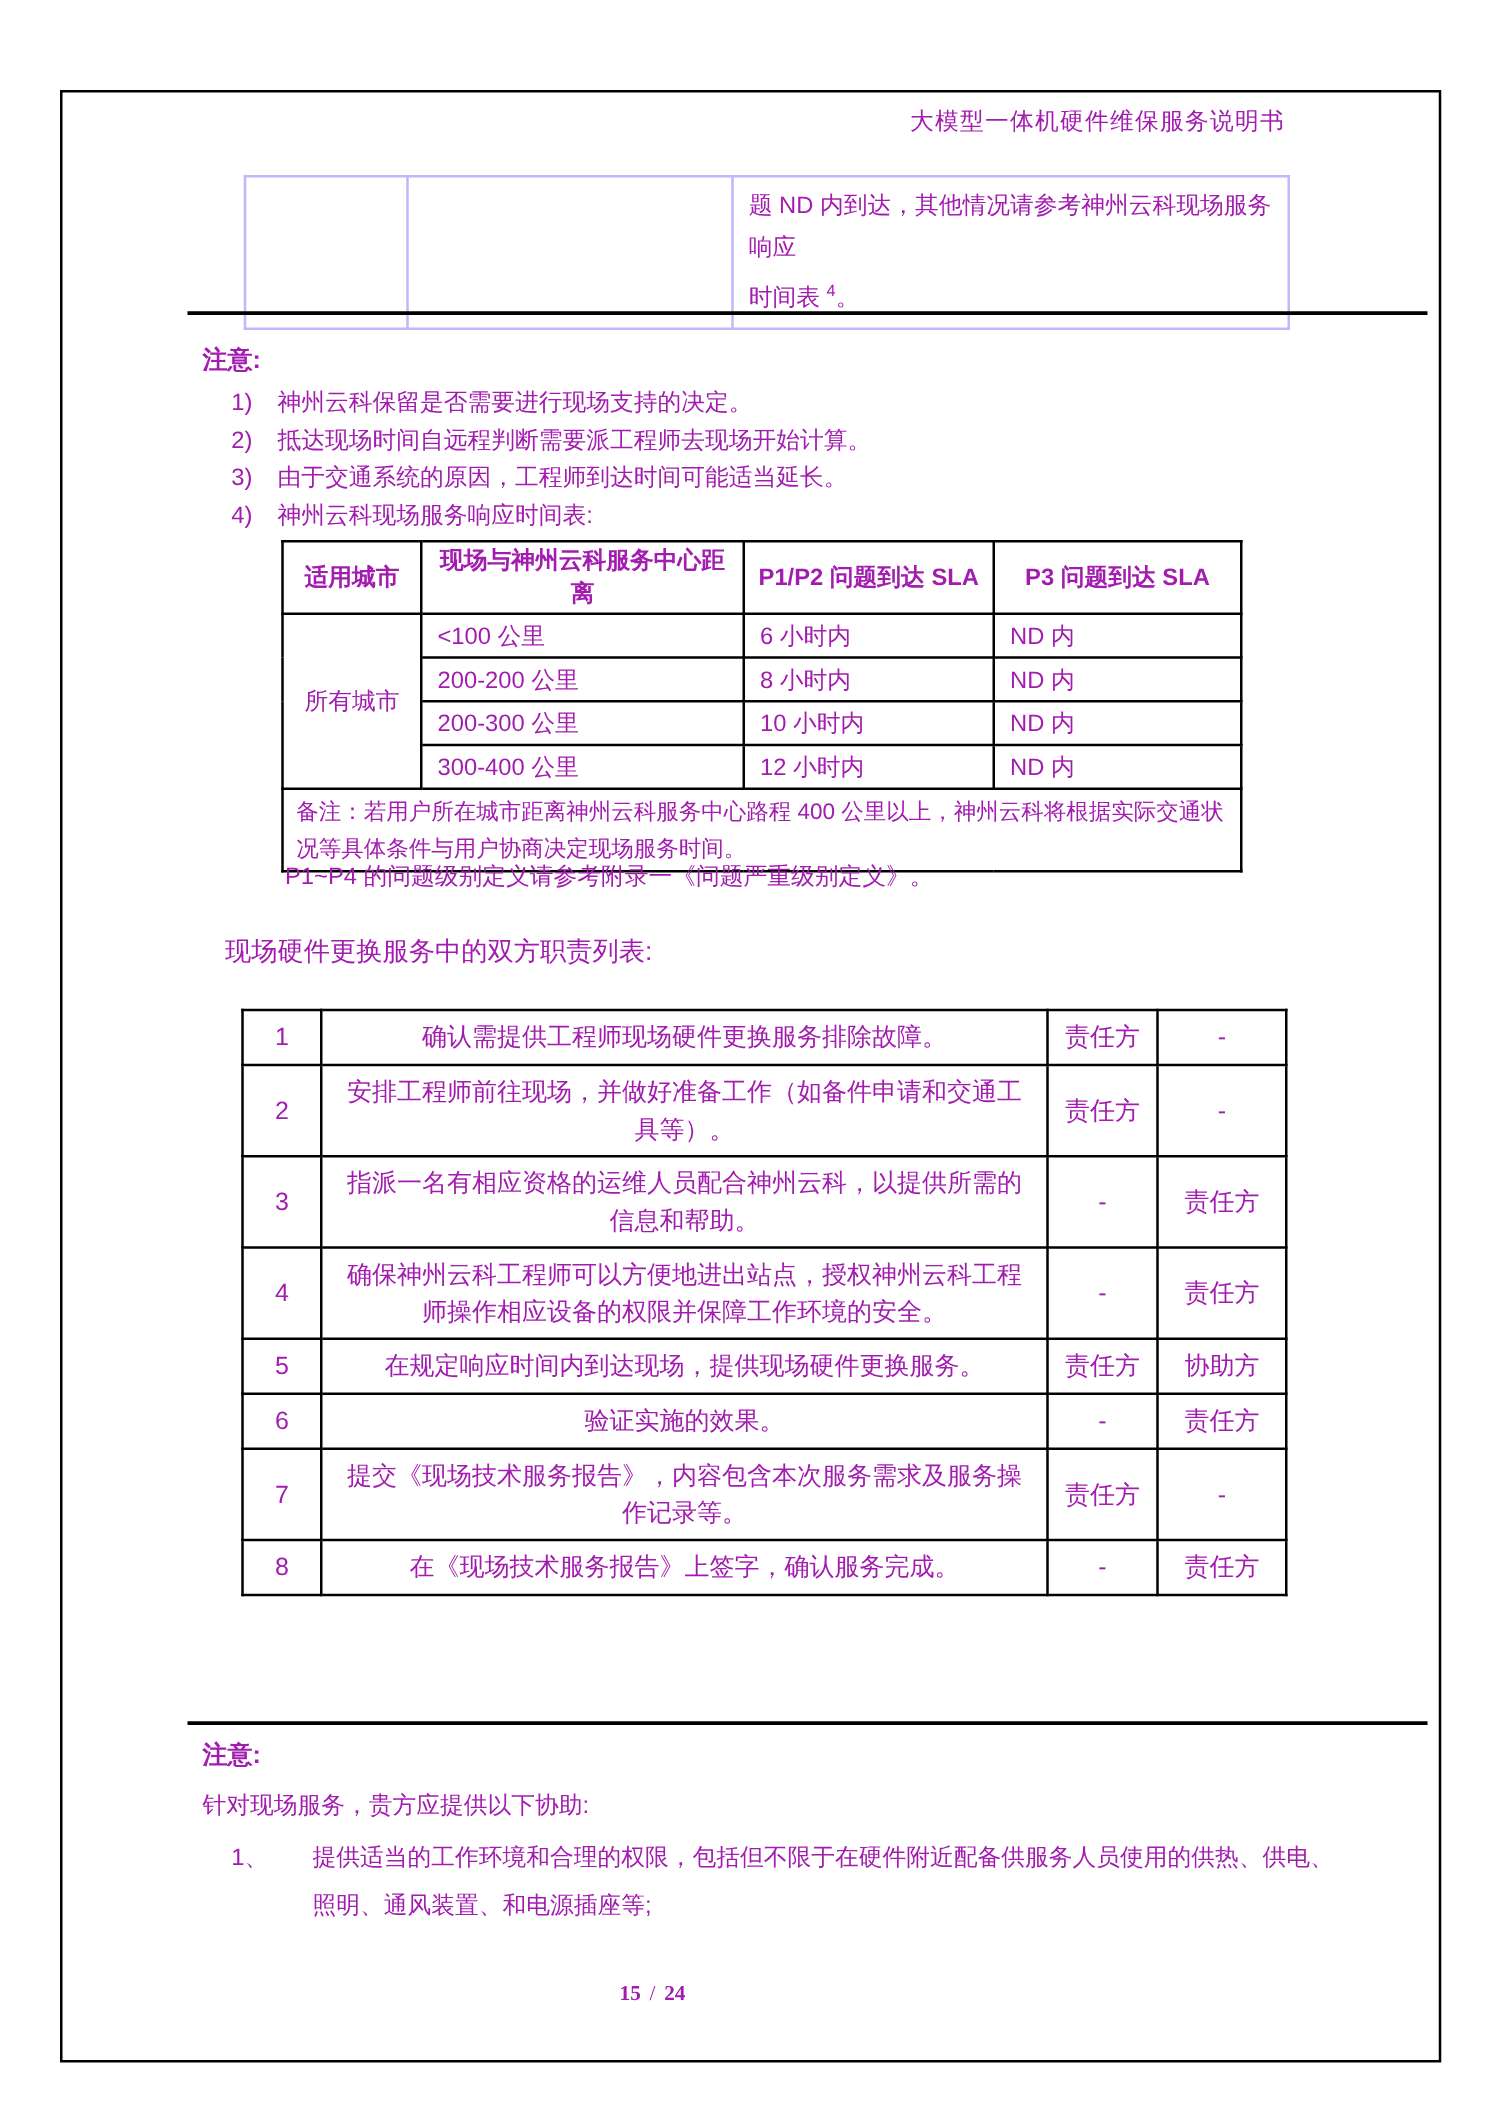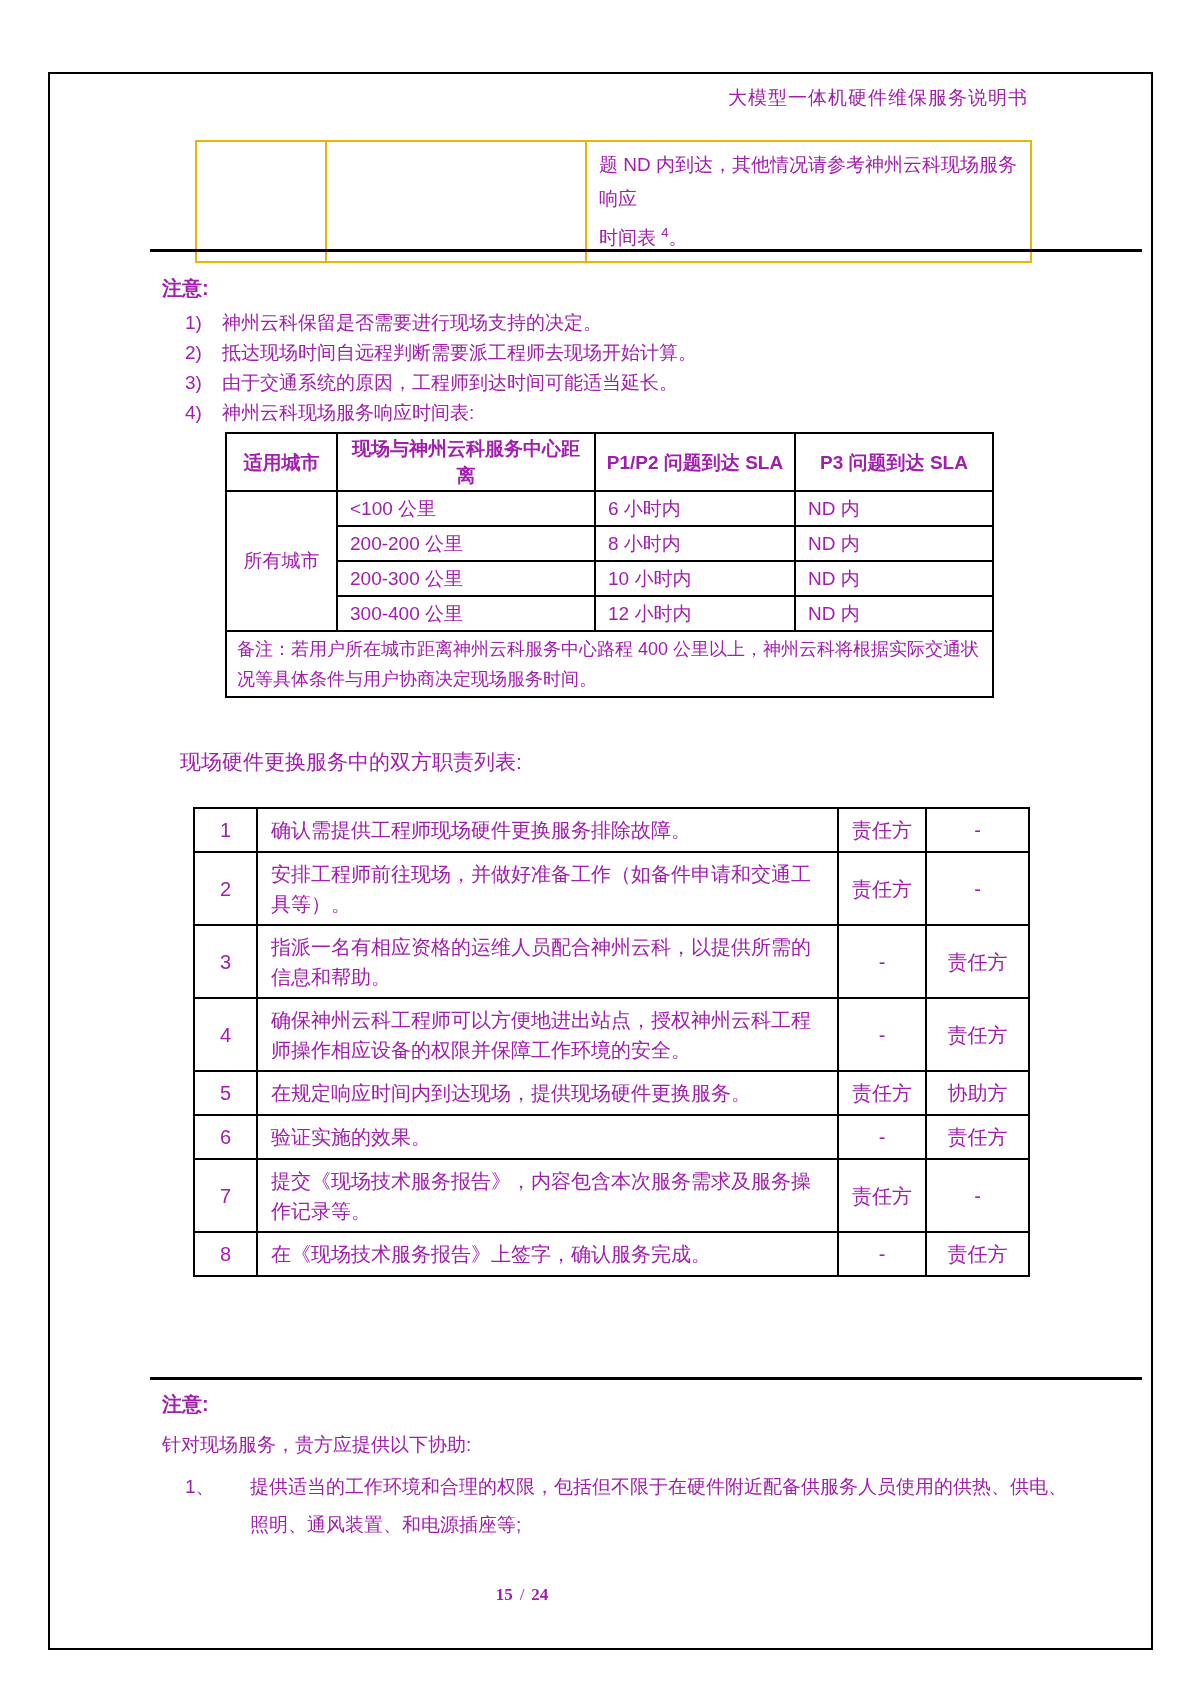--- a/index.html
+++ b/index.html
@@ -13,21 +13,21 @@
   }
   .doc-header{
     position:absolute;top:86px;right:172px;font-size:19px;line-height:24px;
     letter-spacing:1px;
   }
   
   .cont-table{
     position:absolute;left:195px;top:140px;width:835px;
     border-collapse:collapse;table-layout:fixed;
   }
-  .cont-table td{border:2px solid #eab308;vertical-align:middle;height:84px;}
+  .cont-table td{border:2px solid #c4b5fd;vertical-align:middle;height:84px;}
   .cont-text{padding:6px 12px;font-size:19px;line-height:34px;text-align:left;}
   .cont-text sup{font-size:13px;}
   
   .hr{position:absolute;left:150px;width:992px;height:3px;background:#000;}
   .hr1{top:249px;}
   .hr2{top:1377px;}
   
   .note-label{position:absolute;left:162px;font-size:20px;font-weight:bold;line-height:24px;}
   .n1{top:276px;}
   .n2{top:1392px;}
@@ -51,21 +51,21 @@
     position:absolute;left:193px;top:807px;width:835px;
     border-collapse:collapse;table-layout:fixed;
   }
   .resp-table th,.resp-table td{border:2px solid #000;vertical-align:middle;}
   .resp-table th{
     background:#d9d9d9;font-size:20px;font-weight:bold;text-align:center;
     line-height:28px;height:64px;padding:0 2px;
   }
   .resp-table td{font-size:20px;line-height:30px;}
   .resp-table td.c{text-align:center;padding:0 2px;}
-  .resp-table td.act{text-align:left;padding:0 13px;margin-left:20px;}
+  .resp-table td.act{text-align:center;padding:0 13px;margin-left:20px;}
   tr.rh-s{height:44px;}
   tr.rh-d{height:73px;}
   
   .intro2{position:absolute;left:162px;top:1432px;font-size:19px;line-height:26px;}
   .assist{position:absolute;left:185px;top:1468px;display:flex;font-size:19px;line-height:38px;}
   .assist .num{width:37px;flex:0 0 37px;}
   .assist .txt{width:830px;margin-left:28px;}
   
   .footer{
     position:absolute;top:1585px;left:0;width:1044px;text-align:center;
@@ -157,20 +157,21 @@
       <td>300-400 公里</td>
       <td>12 小时内</td>
       <td>ND 内</td>
     </tr>
     <tr>
       <td class="remark" colspan="4">备注：若用户所在城市距离神州云科服务中心路程 400 公里以上，神州云科将根据实际交通状况等具体条件与用户协商决定现场服务时间。</td>
     </tr>
   </tbody>
     </table>
 
+  <div class="p1p4">P1~P4 的问题级别定义请参考附录一《问题严重级别定义》。</div>
 
   <div class="sec-title">现场硬件更换服务中的双方职责列表:</div>
 
   <table class="resp-table">
     <colgroup>
         <col style="width:63px">
         <col style="width:581px">
         <col style="width:88px">
         <col style="width:103px">
       </colgroup>

